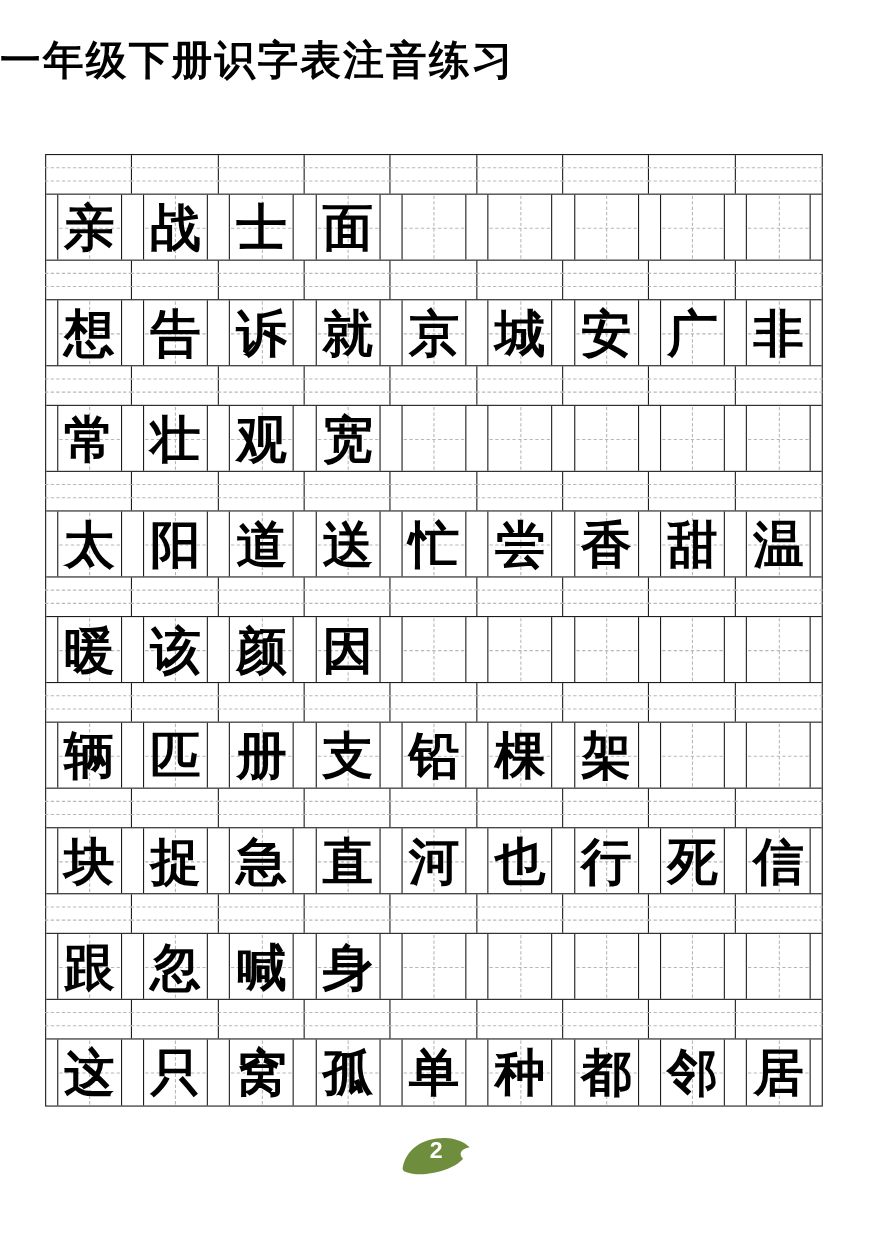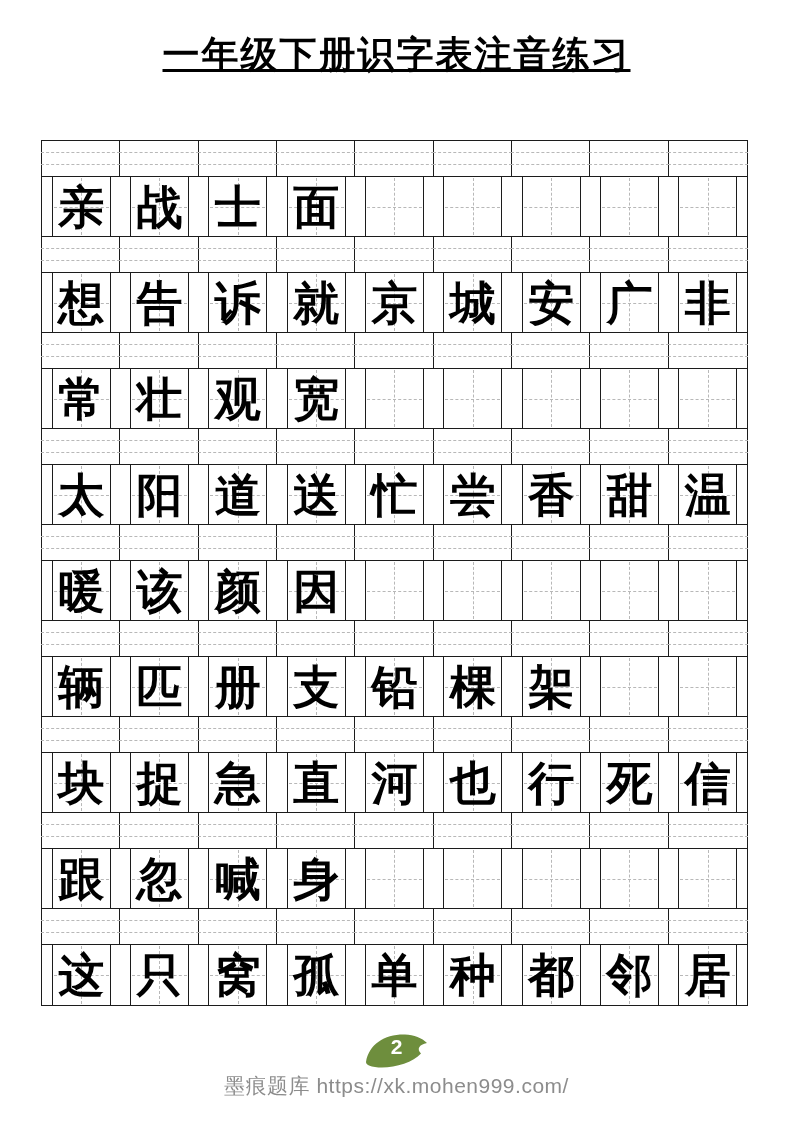--- a/index.html
+++ b/index.html
@@ -8,21 +8,21 @@
     --leaf:#6e8e3d;
     --footer:#8c8c8c;
   }
   html,body{margin:0;padding:0;background:#fff;}
   .page{
     position:relative;width:793px;height:1122px;background:#fff;overflow:hidden;
     font-family:"DejaVu Serif","Liberation Serif",serif;color:#000;
   }
   .title{
     position:absolute;top:30px;left:0;width:100%;margin:0;
-    text-align:center;font-size:37px;font-weight:700;letter-spacing:2px;text-decoration:underline;
+    font-size:37px;font-weight:700;letter-spacing:2px;
   }
   
   .header-form{
     position:absolute;top:84px;left:318px;height:49px;
     display:flex;align-items:center;font-size:17px;font-weight:600;
     white-space:nowrap;
   }
   .blank{display:inline-block;width:34px;height:15px;border-bottom:1.6px solid #000;margin:0 1px;}
   .name-label{margin-left:8px;}
   .name-boxes{display:flex;margin-left:6px;}
@@ -635,15 +635,14 @@
   </div>
 </div>
 
   <div class="leaf">
     <svg viewBox="0 0 65 42" xmlns="http://www.w3.org/2000/svg">
       <path id="leafPath" fill="#6e8e3d" d="M2 31 C5 13, 21 3, 41 3.5 C50 3.8, 58 7, 63 12 C55 13.5, 52.5 18, 57 22.5 C47 34, 19 40, 5 34.5 C3 33.8, 2 32.5, 2 31 Z"></path>
     </svg>
     <span class="pagenum">2</span>
   </div>
 
-  <div class="site">墨痕题库 https://xk.mohen999.com/</div>
 
 </div>
 
 </body></html>

